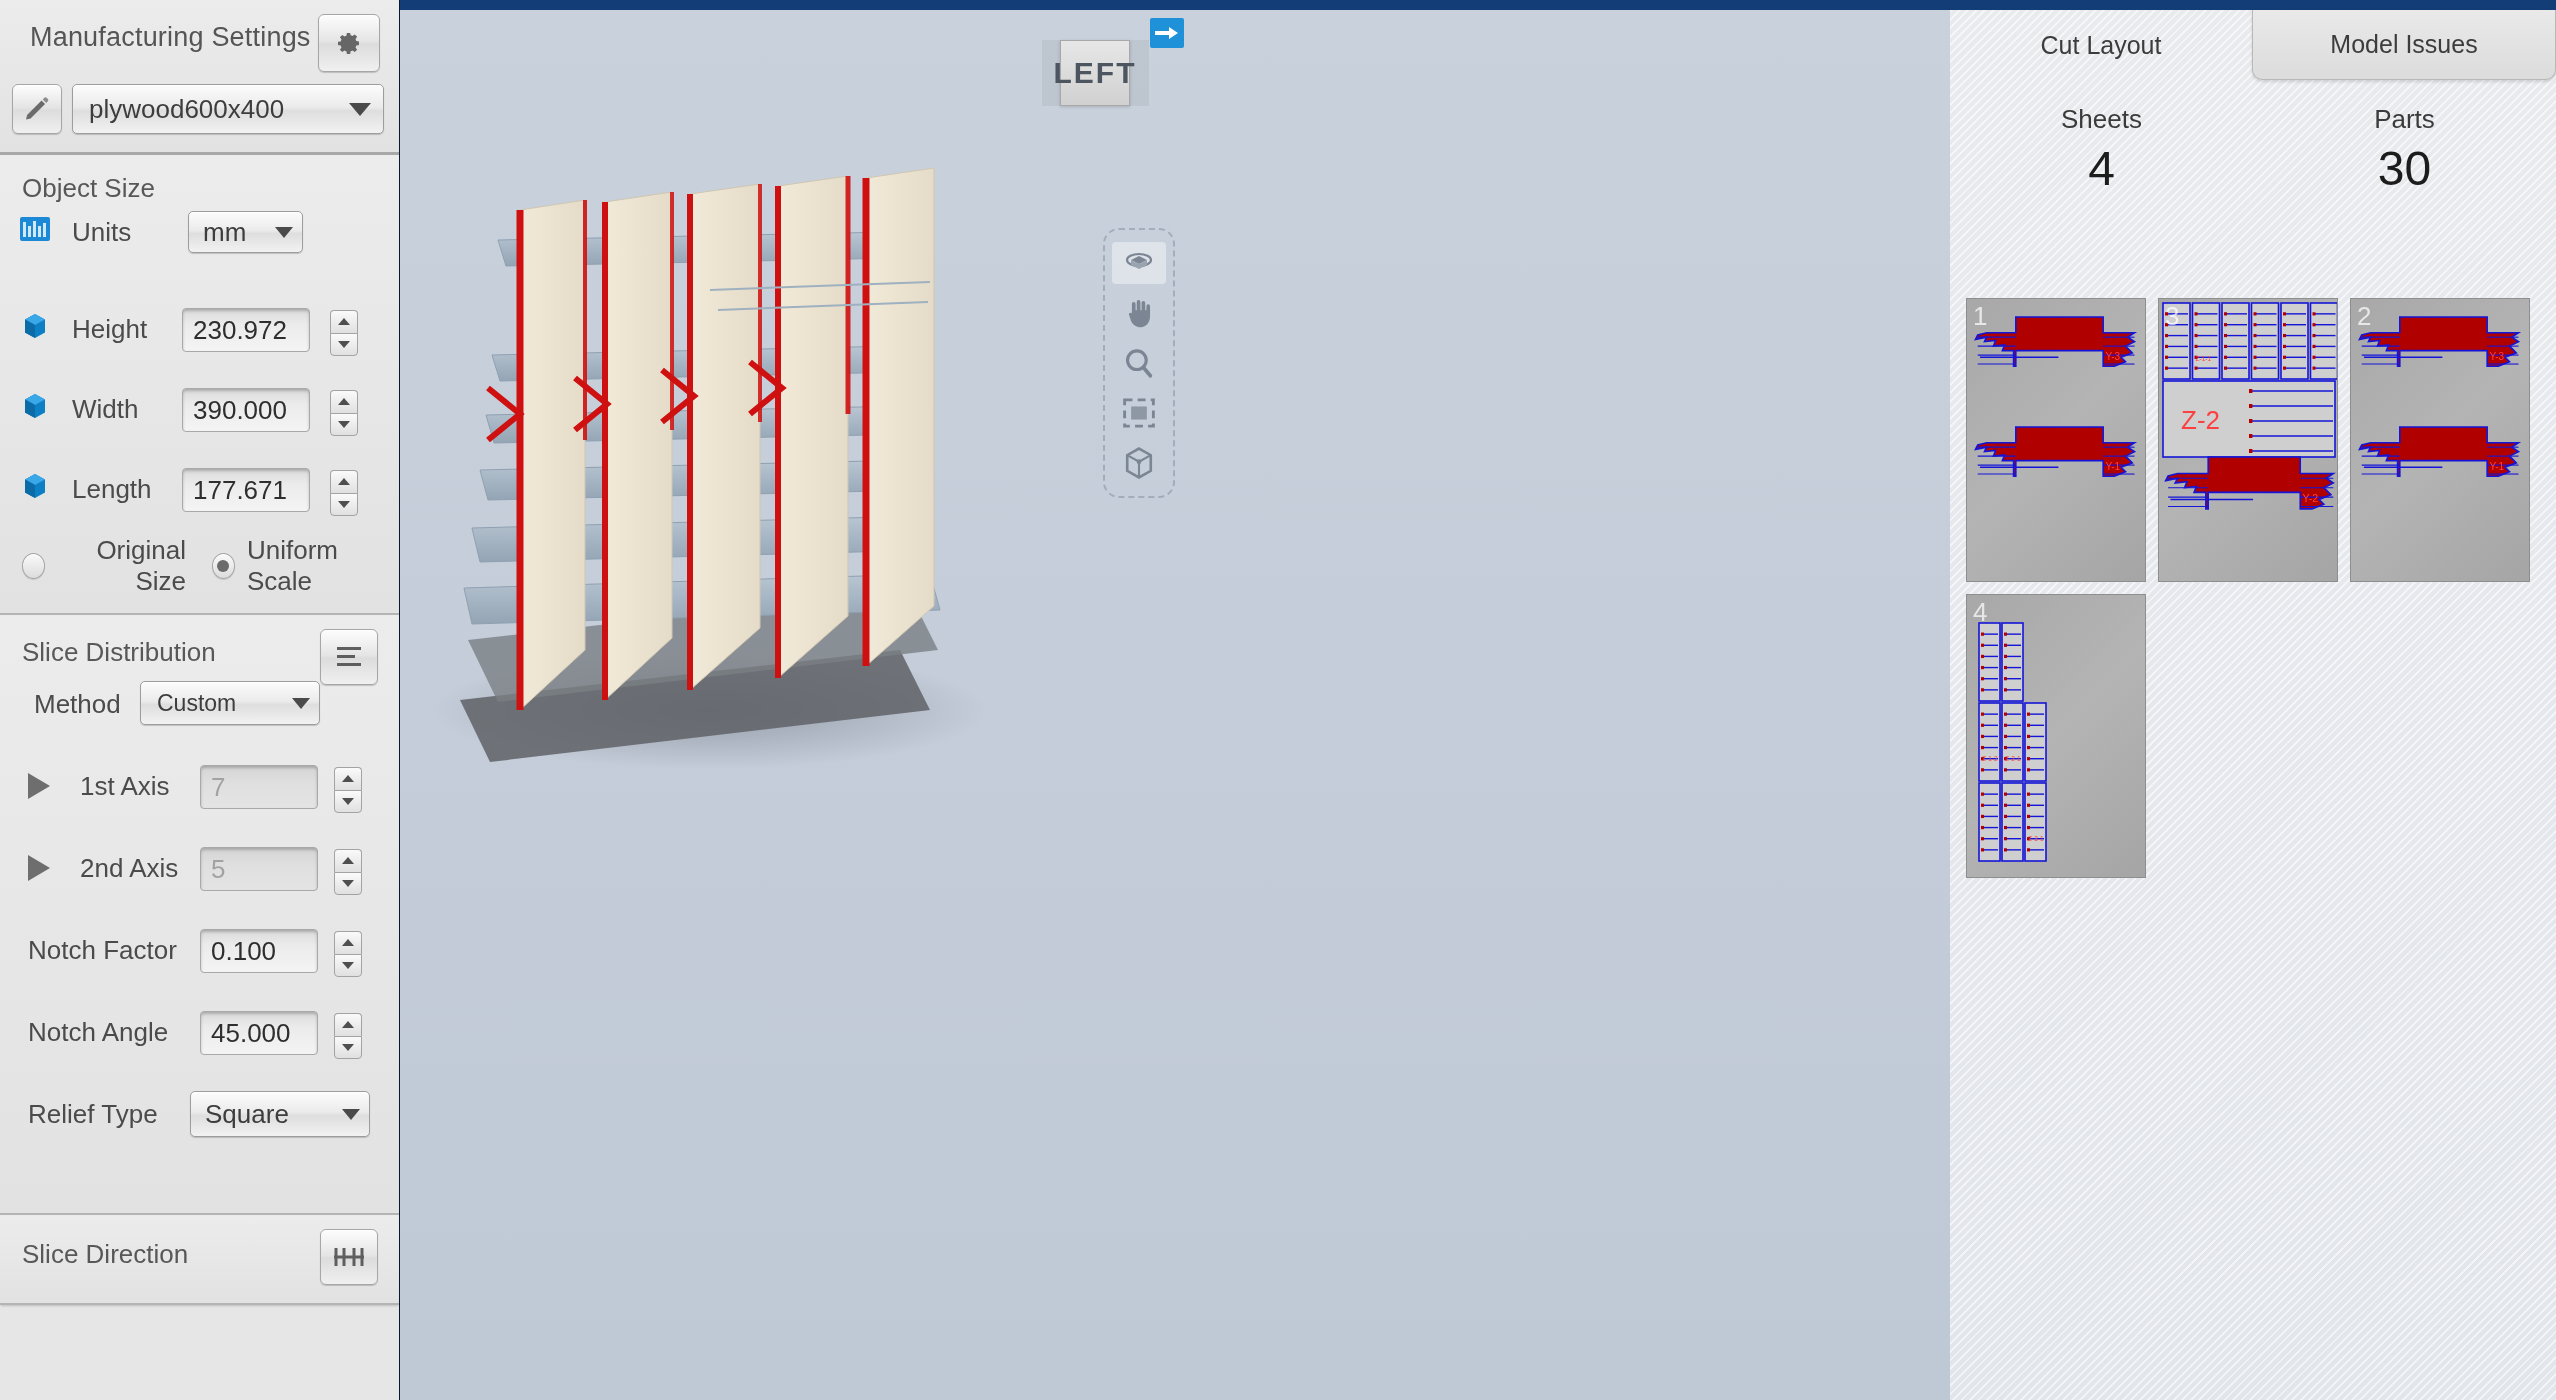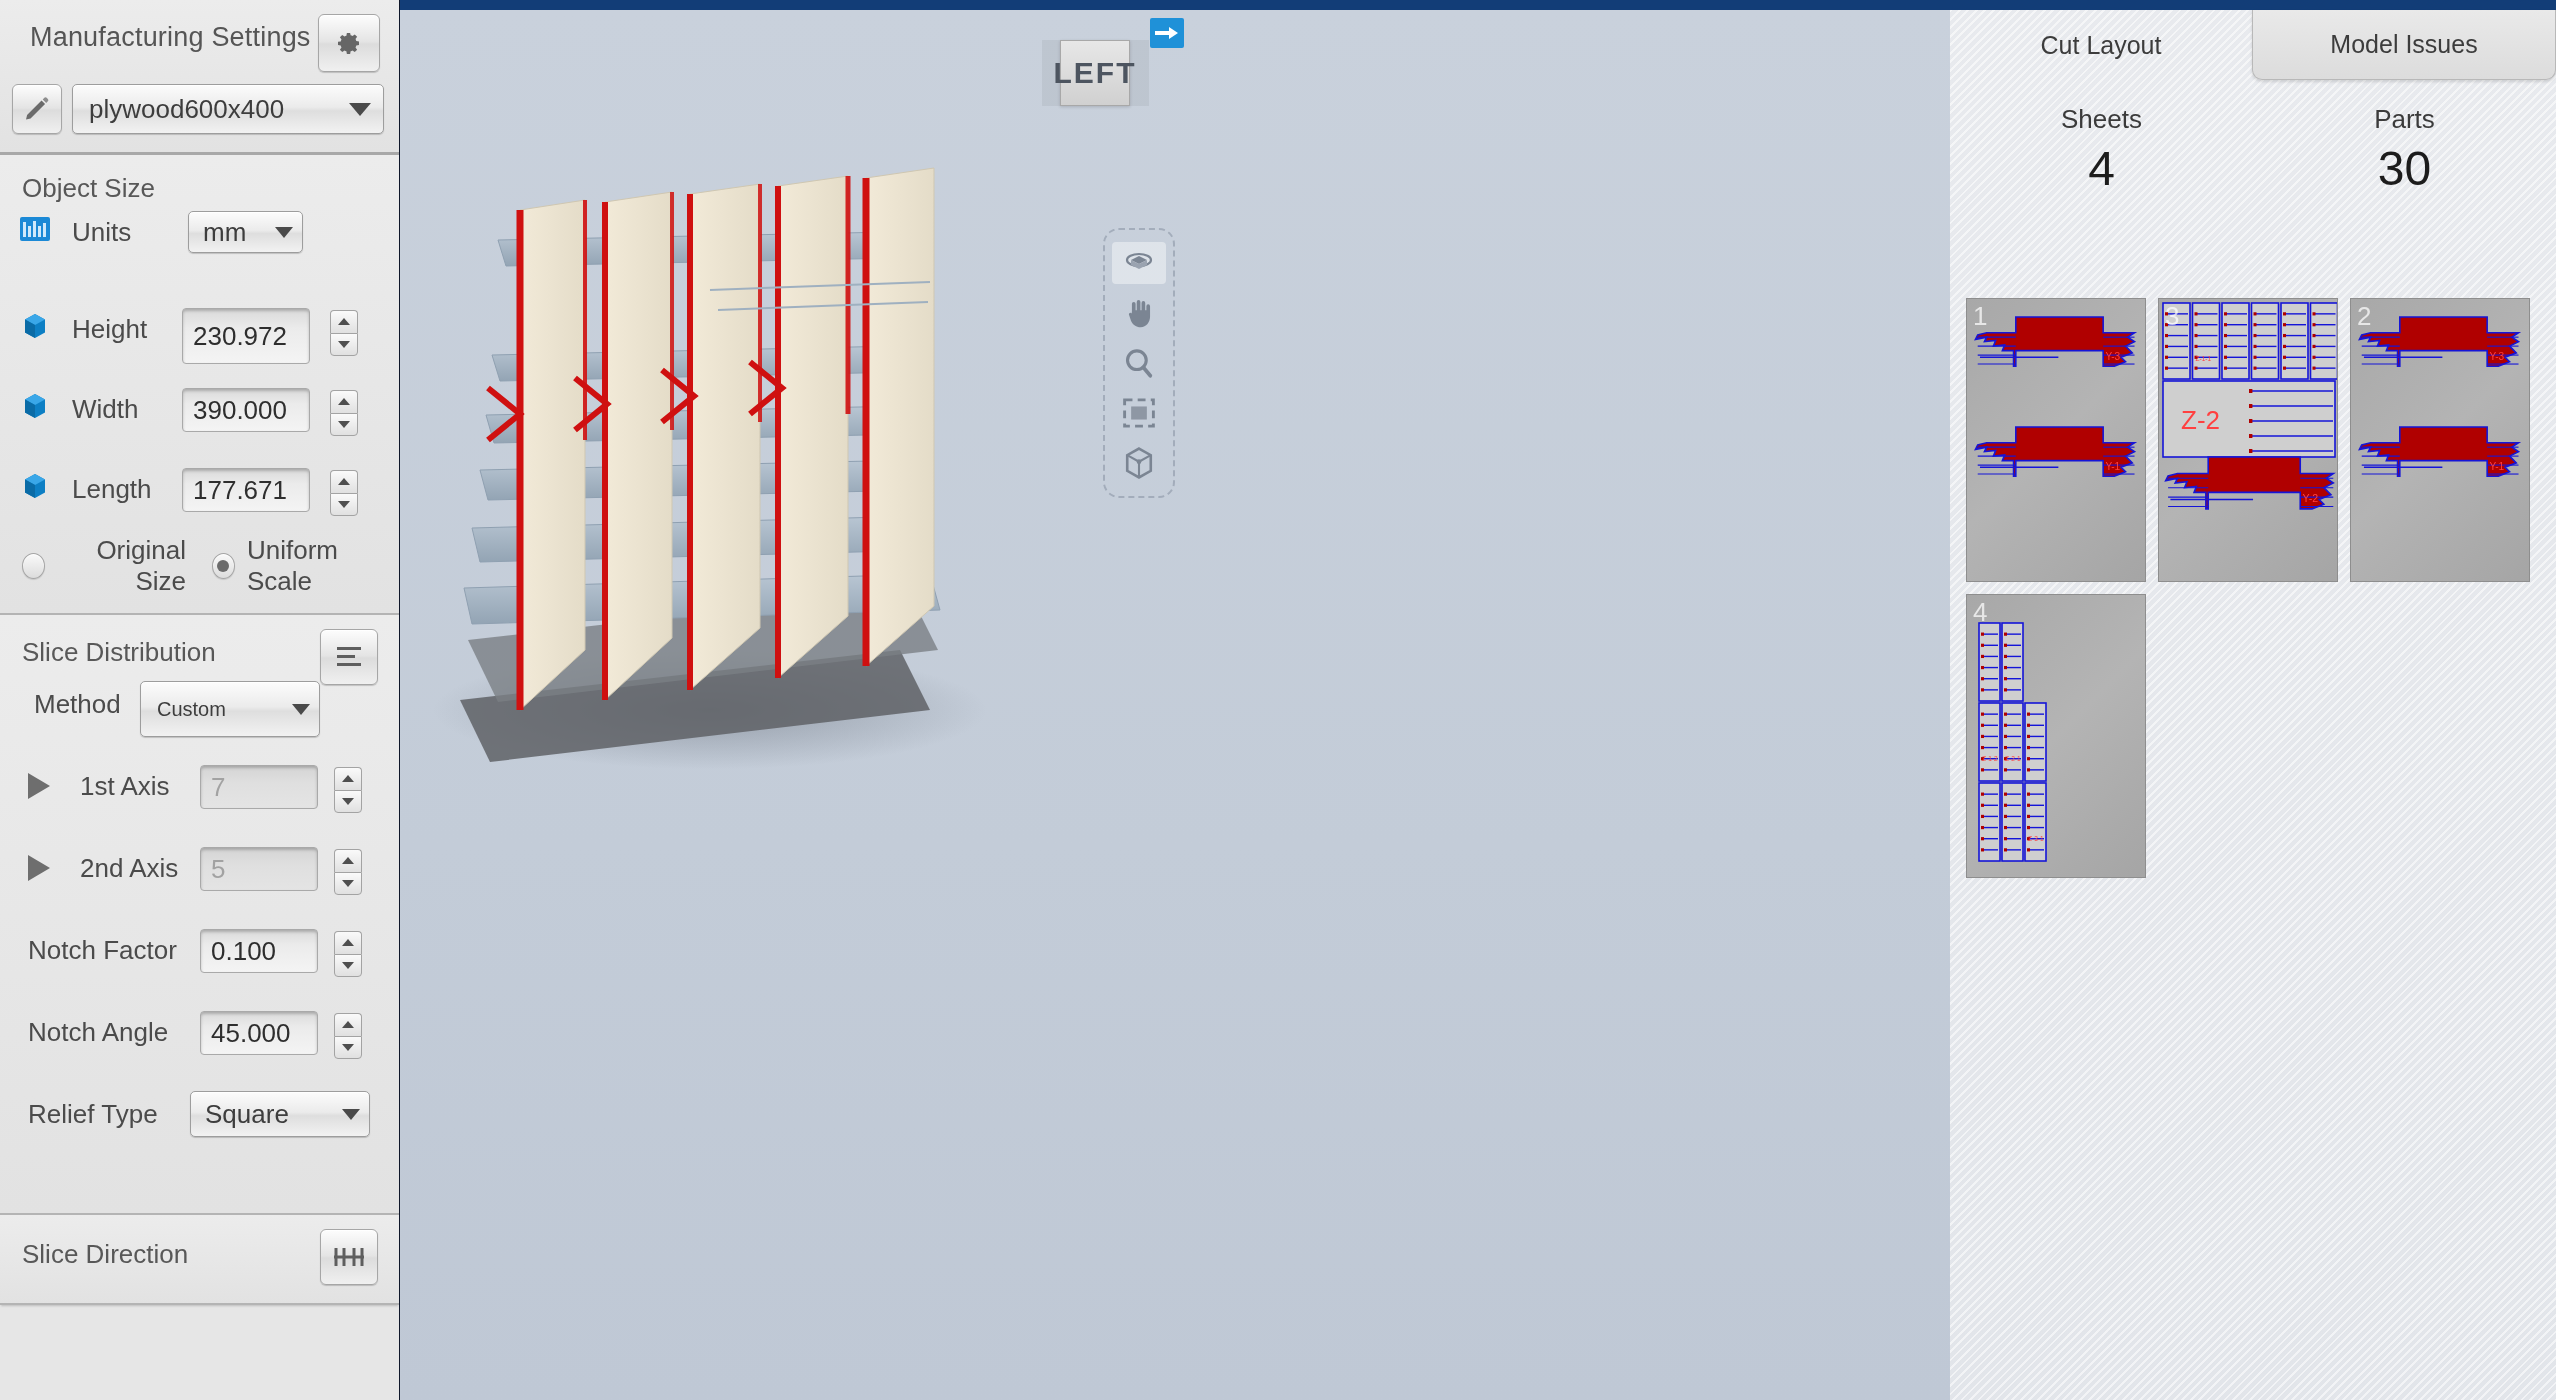--- a/index.html
+++ b/index.html
@@ -249,21 +249,21 @@
       </div>
 
       <div id="dim-rows">
           <div style="position: absolute; top: 145px; left: 0px; width: 400px; height: 56px;">
             <span style="position:absolute;top:12px;left:22px;"><svg class="cube-ico" viewBox="0 0 26 28">
   <path fill="#0d7fc4" d="M13 2l10 5.5v13L13 26 3 20.5v-13z"></path>
   <path fill="#3aa7e8" d="M13 2l10 5.5L13 13 3 7.5z"></path>
   <path fill="#0a6ba6" d="M13 13v13L3 20.5v-13z"></path>
               </svg></span>
      <span style="position:absolute;top:14px;left:72px;font-size:26px;color:#4b4b4b;text-align:right;">Height</span>
-     <div class="field" style="position:absolute;top:8px;left:182px;width:128px;height:56px;font-size:26px;">230.972</div>
+     <div class="field" style="position:absolute;top:8px;left:182px;width:128px;height:44px;font-size:26px;">230.972</div>
      <span style="position:absolute;top:10px;left:330px;">
               <div class="spin">
   <div>
                   <span class="tri-up"></span>
                 </div>
   <div>
                   <span class="tri-dn"></span>
                 </div>
               </div>
             </span>
@@ -328,21 +328,21 @@
         <svg width="30" height="26" viewBox="0 0 30 26">
           <g fill="#5e5e5e">
             <rect x="3" y="3" width="24" height="3"></rect>
             <rect x="3" y="11" width="18" height="3"></rect>
             <rect x="3" y="19" width="24" height="3"></rect>
           </g>
         </svg>
       </div>
 
       <div style="position:absolute;top:74px;left:34px;font-size:26px;">Method</div>
-      <div class="combo" style="position:absolute;top:66px;left:140px;width:180px;height:56px;font-size:20px;">
+      <div class="combo" style="position:absolute;top:66px;left:140px;width:180px;height:44px;font-size:23px;">
         <span class="cv" style="padding-left:16px;">Custom</span>
         <span class="caret" style="border-left-width:9px;border-right-width:9px;border-top-width:11px;margin-right:9px;"></span>
       </div>
 
       <div id="slice-rows">
           <div style="position: absolute; top: 140px; left: 0px; width: 400px; height: 60px;">
             <span class="expander" style="position:absolute;top:18px;left:28px;"></span>
             <span style="position:absolute;top:16px;left:80px;font-size:26px;color:#4b4b4b;">1st Axis</span>
             <div class="field disabled" style="position:absolute;top:10px;left:200px;width:118px;height:44px;font-size:26px;">7</div>
             <span style="position:absolute;top:12px;left:334px;">

